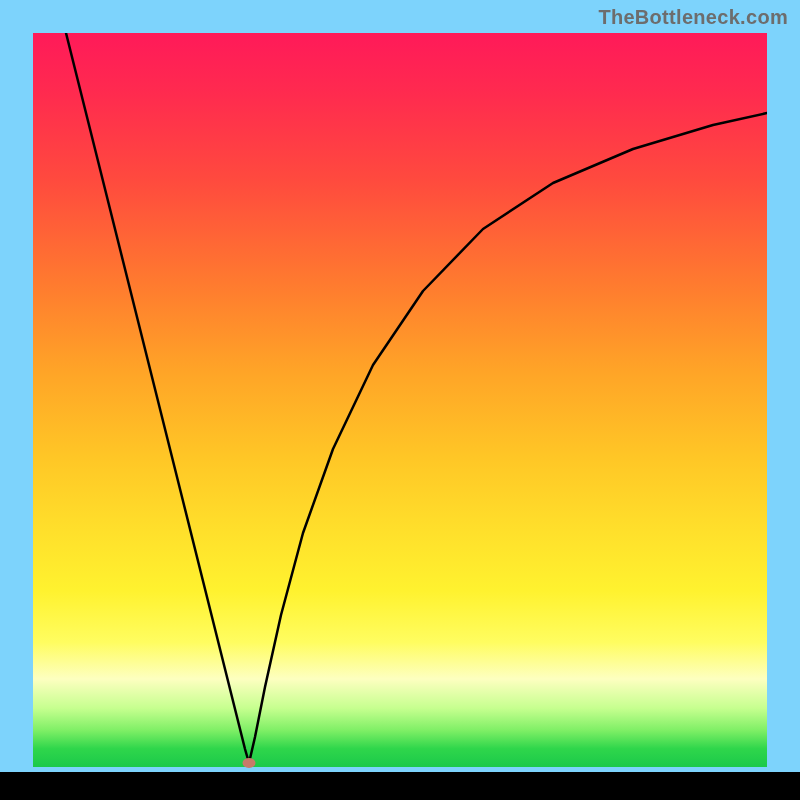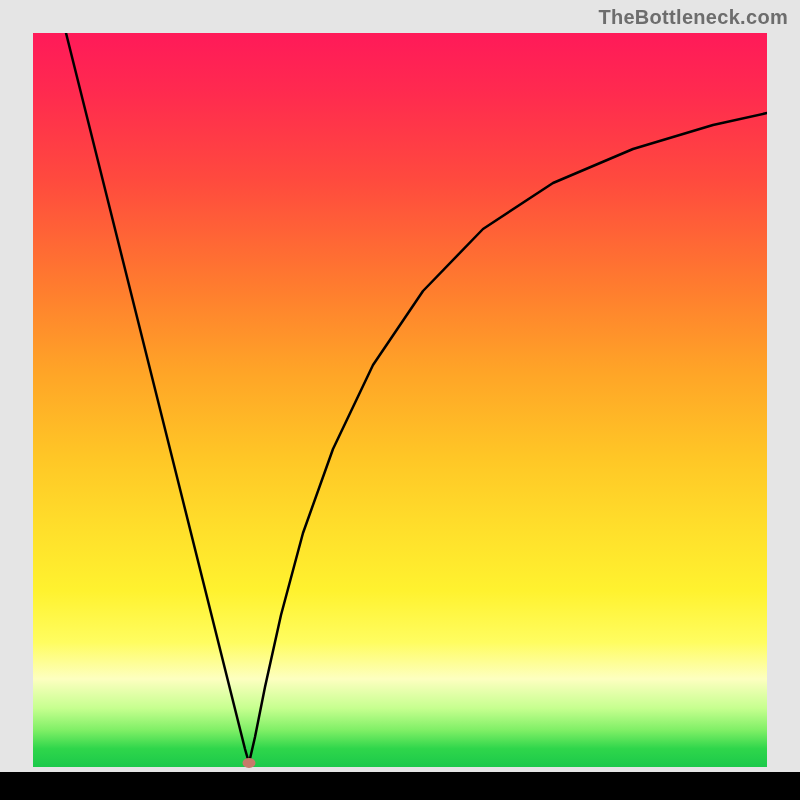--- a/index.html
+++ b/index.html
@@ -8,21 +8,21 @@
     width: 800px;
     height: 800px;
     overflow: hidden;
     background: #000;
     font-family: Arial, Helvetica, sans-serif;
   }
   .frame {
     position: relative;
     width: 800px;
     height: 772px;
-    background: #e5e5e5;
+    background: #7dd3fc;
   }
   .plot-area {
     position: absolute;
     left: 33px;
     top: 33px;
     width: 734px;
     height: 734px;
     
     background: linear-gradient(to bottom,
       #ff1a59 0%,

